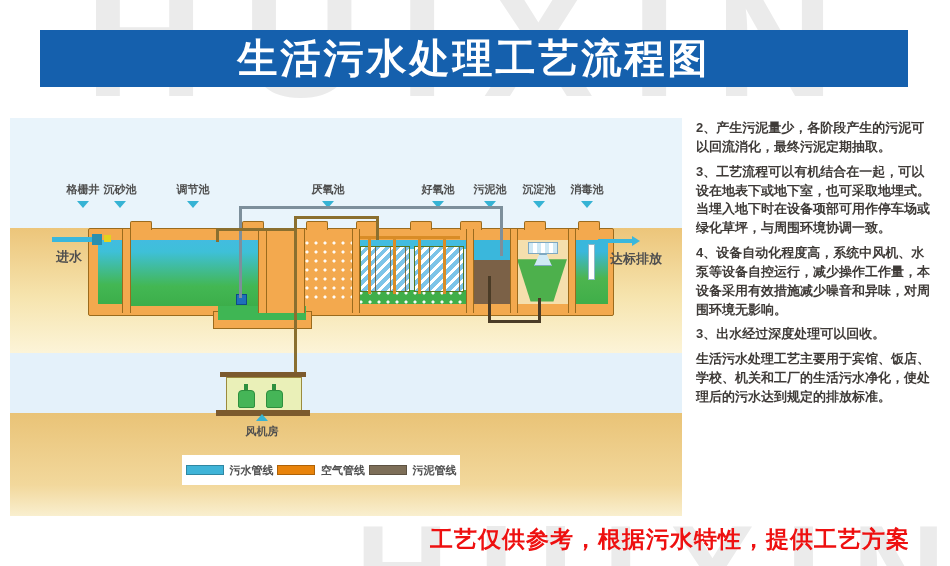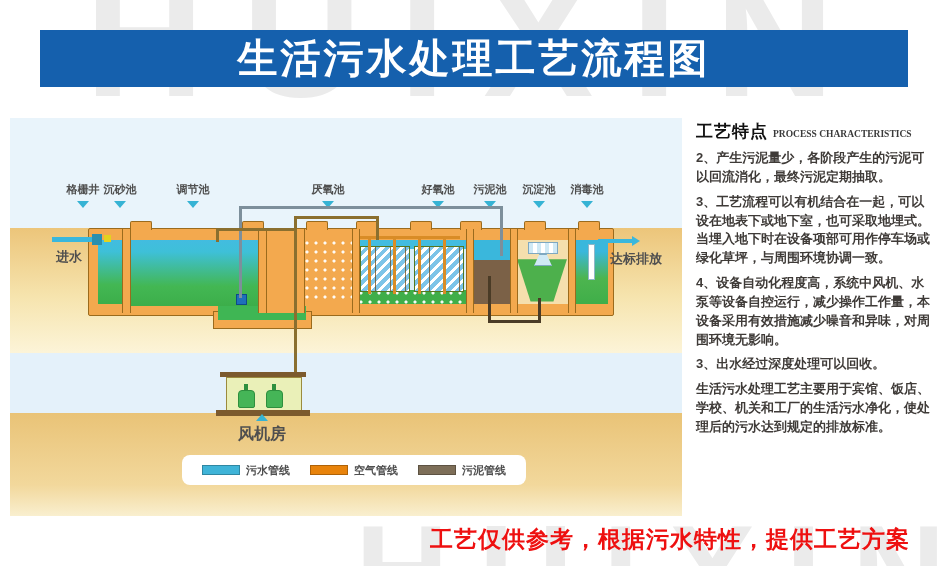--- a/index.html
+++ b/index.html
@@ -55,21 +55,21 @@
   .small-label{position:absolute;font-size:13px;font-weight:bold;color:#4f4f4f;white-space:nowrap;}
   .arrow-right{position:absolute;width:0;height:0;border-top:5px solid transparent;border-bottom:5px solid transparent;border-left:8px solid #3ab7dc;}
   
   .fan-roof{position:absolute;left:210px;top:254px;width:86px;height:5px;background:#7b5a2e;}
   .fan-body{position:absolute;left:216px;top:259px;width:74px;height:34px;background:#eaf0b8;border:1px solid #9b8b3d;}
   .fan-base{position:absolute;left:206px;top:292px;width:94px;height:6px;background:#7b5a2e;}
   .blower{position:absolute;top:272px;width:15px;height:16px;background:#45b557;border:1px solid #2e8f3e;border-radius:4px 4px 2px 2px;}
   .blower:before{content:"";position:absolute;left:5px;top:-7px;width:4px;height:7px;background:#2e8f3e;}
   .fanlabel-wrap{position:absolute;left:221px;top:296px;width:62px;display:flex;flex-direction:column;align-items:center;gap:3px;}
   
-  .legend{position:absolute;left:172px;top:337px;width:344px;height:30px;background:#ffffff;border-radius:8px;
+  .legend{position:absolute;left:172px;top:337px;width:278px;height:30px;background:#ffffff;border-radius:0;
     display:flex;align-items:center;justify-content:space-evenly;}
   .legend-item{display:flex;align-items:center;gap:6px;}
   .swatch{width:36px;height:8px;border:1px solid rgba(0,0,0,.25);}
   .sw0{background:#3fb4d8;}
   .sw1{background:#e8830b;}
   .sw2{background:#7d6e58;}
   .legend-item .txt{font-size:11px;font-weight:bold;color:#4f4f4f;}
   
   .panel{position:absolute;left:690px;top:118px;width:248px;z-index:2;background:#ffffff;}
   .panel-head{display:flex;align-items:baseline;gap:5px;margin:2px 0 6px 6px;}
@@ -205,44 +205,40 @@
   <div class="arrow-right" style="left:622px;top:118px"></div>
   <div class="small-label" style="left:600px;top:132px">达标排放</div>
 
   <div class="fan-roof"></div>
   <div class="fan-body"></div>
   <div class="blower" style="left:228px"></div>
   <div class="blower" style="left:256px"></div>
   <div class="fan-base"></div>
   <div class="fanlabel-wrap">
     <span class="tri-up"></span>
-    <span class="txt" style="font-size:16px;font-weight:bold;color:#4f4f4f">风机房</span>
+    <span class="txt" style="font-size:11px;font-weight:bold;color:#4f4f4f">风机房</span>
   </div>
 
   <div class="legend">
     <div class="legend-item">
       <span class="swatch sw0"></span>
       <span class="txt">污水管线</span>
     </div>
     <div class="legend-item">
       <span class="swatch sw1"></span>
       <span class="txt">空气管线</span>
     </div>
     <div class="legend-item">
       <span class="swatch sw2"></span>
       <span class="txt">污泥管线</span>
     </div>
   </div>
 </div>
 
 <div class="panel">
-  <div class="panel-head">
-    <span class="zh">工艺特点</span>
-    <span class="en">PROCESS CHARACTERISTICS</span>
-  </div>
   <p>2、产生污泥量少，各阶段产生的污泥可以回流消化，最终污泥定期抽取。</p>
   <p>3、工艺流程可以有机结合在一起，可以设在地表下或地下室，也可采取地埋式。当埋入地下时在设备项部可用作停车场或绿化草坪，与周围环境协调一致。</p>
   <p>4、设备自动化程度高，系统中风机、水泵等设备自控运行，减少操作工作量，本设备采用有效措施减少噪音和异味，对周围环境无影响。</p>
   <p>3、出水经过深度处理可以回收。</p>
   <p>生活污水处理工艺主要用于宾馆、饭店、学校、机关和工厂的生活污水净化，使处理后的污水达到规定的排放标准。</p>
 </div>
 
 <div class="footer-note">工艺仅供参考，根据污水特性，提供工艺方案</div>
 
 </body></html>

